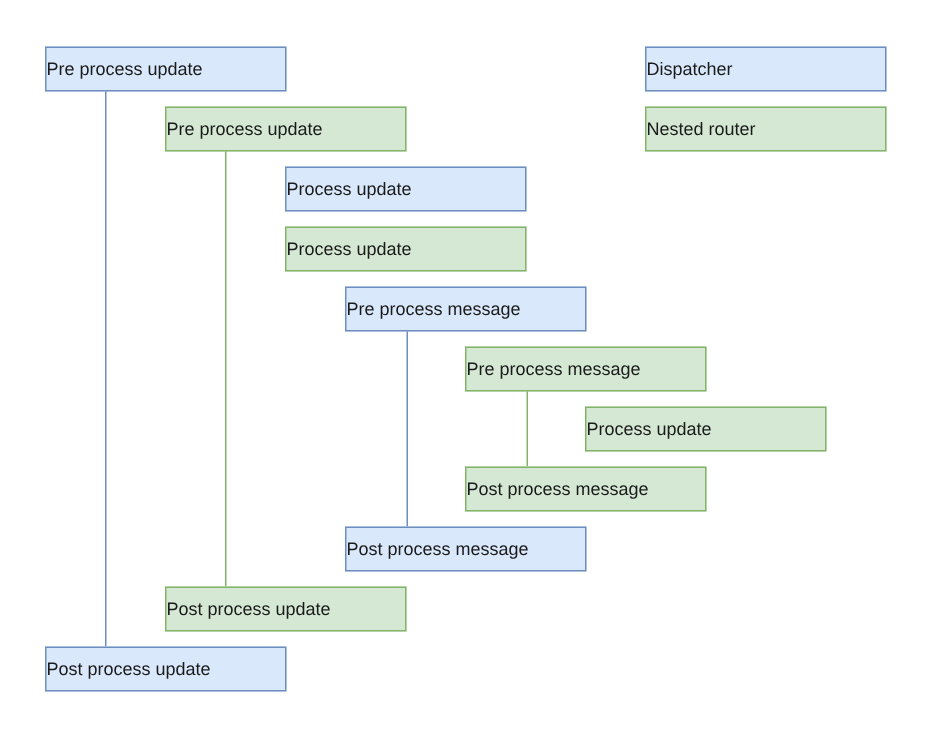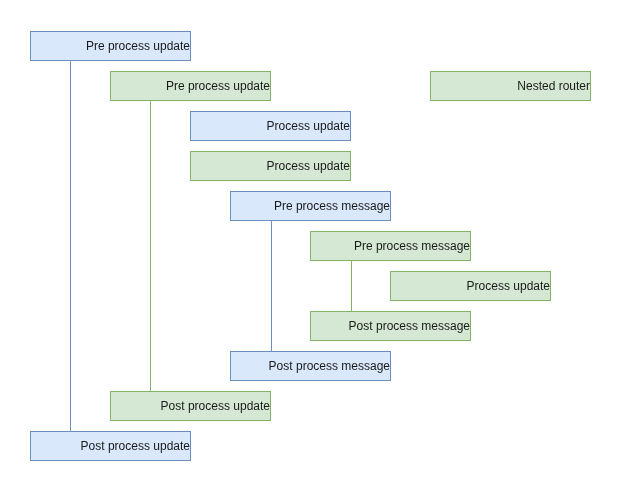--- a/index.html
+++ b/index.html
@@ -14,21 +14,21 @@
     height: 491px;
     background: #ffffff;
     overflow: hidden;
     font-family: "Liberation Sans", sans-serif;
   }
   .node {
     position: absolute;
     box-sizing: border-box;
     display: flex;
     align-items: center;
-    justify-content: flex-end;
+    justify-content: flex-start;
     font-size: 12px;
     line-height: 1.2;
     color: #1a1a1a;
     border-width: 1px;
     border-style: solid;
     white-space: nowrap;
     z-index: 2;
   }
   .node.blue {
     background: #dae8fc;
@@ -82,17 +82,20 @@
   <div class="node blue" style="left:230px; top:351px; width:161px; height:30px;">
       <span>Post process message</span>
     </div>
   <div class="node green" style="left:110px; top:391px; width:161px; height:30px;">
       <span>Post process update</span>
     </div>
   <div class="node blue" style="left:30px;  top:431px; width:161px; height:30px;">
       <span>Post process update</span>
     </div>
 
-  <div class="node green" style="left:430px; top:71px; width:161px; height:30px;padding-left:40px;">
+  <div class="node blue" style="left:430px; top:31px; width:161px; height:30px;">
+      <span>Dispatcher</span>
+    </div>
+  <div class="node green" style="left:430px; top:71px; width:161px; height:30px;">
       <span>Nested router</span>
     </div>
 
 </div>
 
 </body></html>

